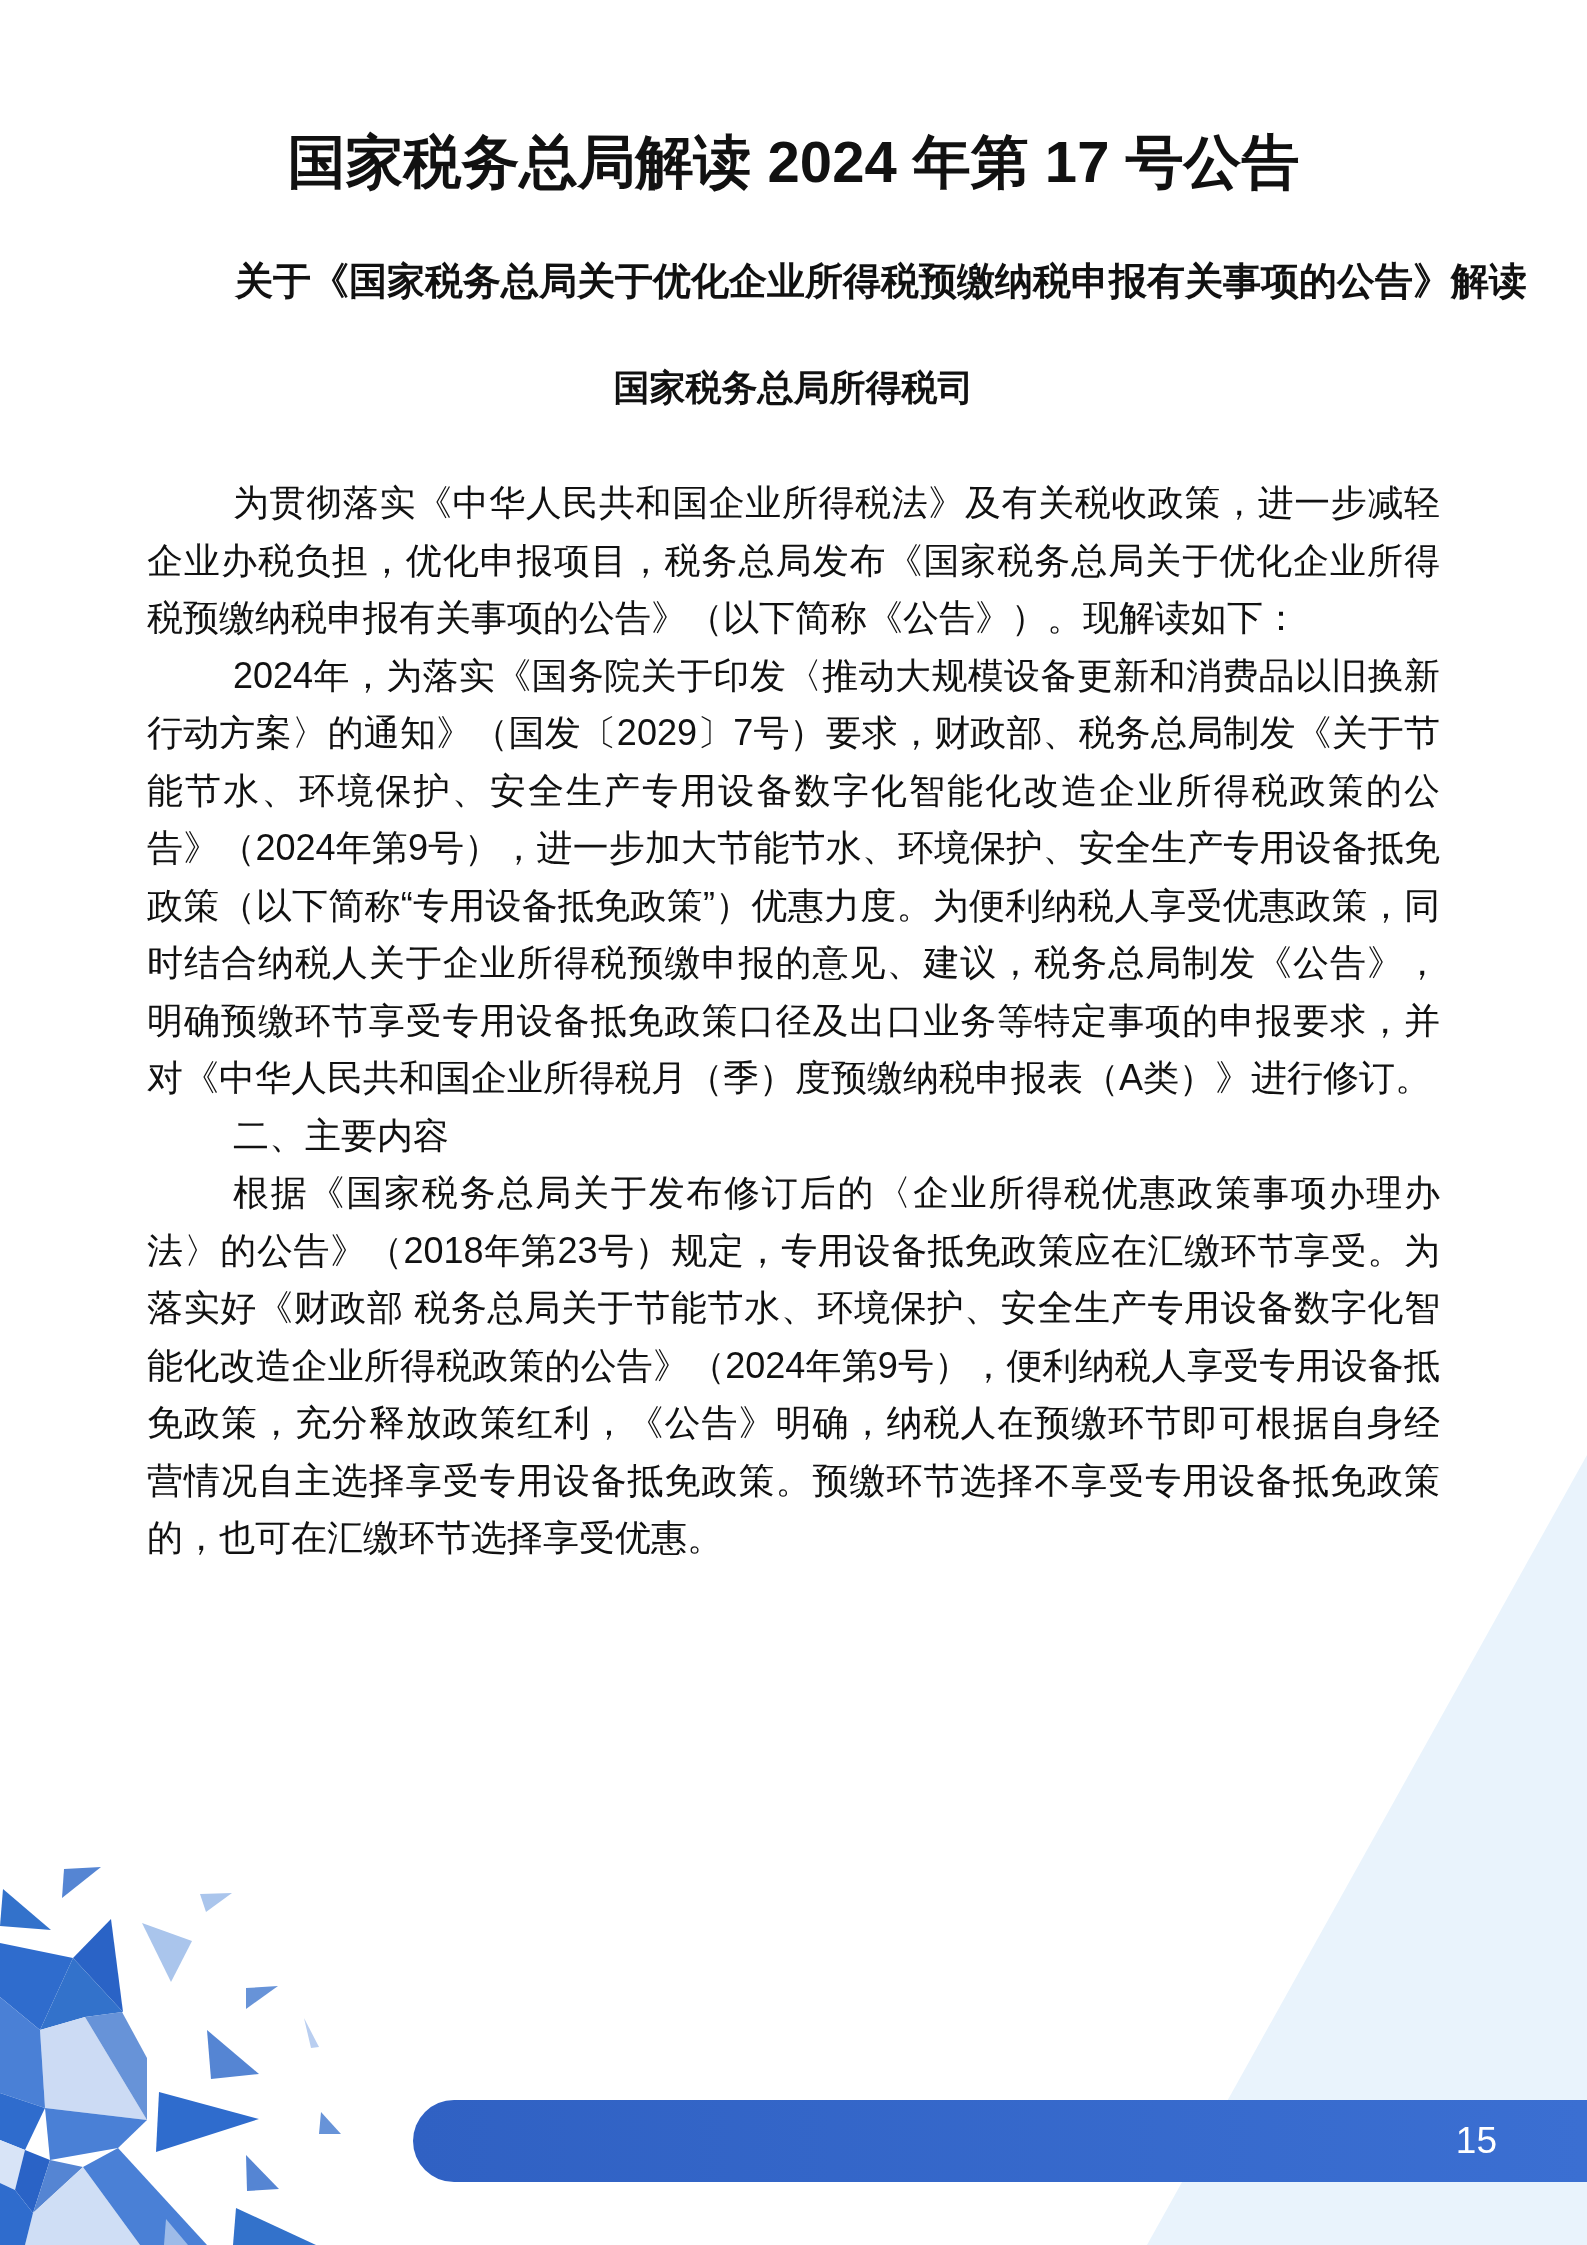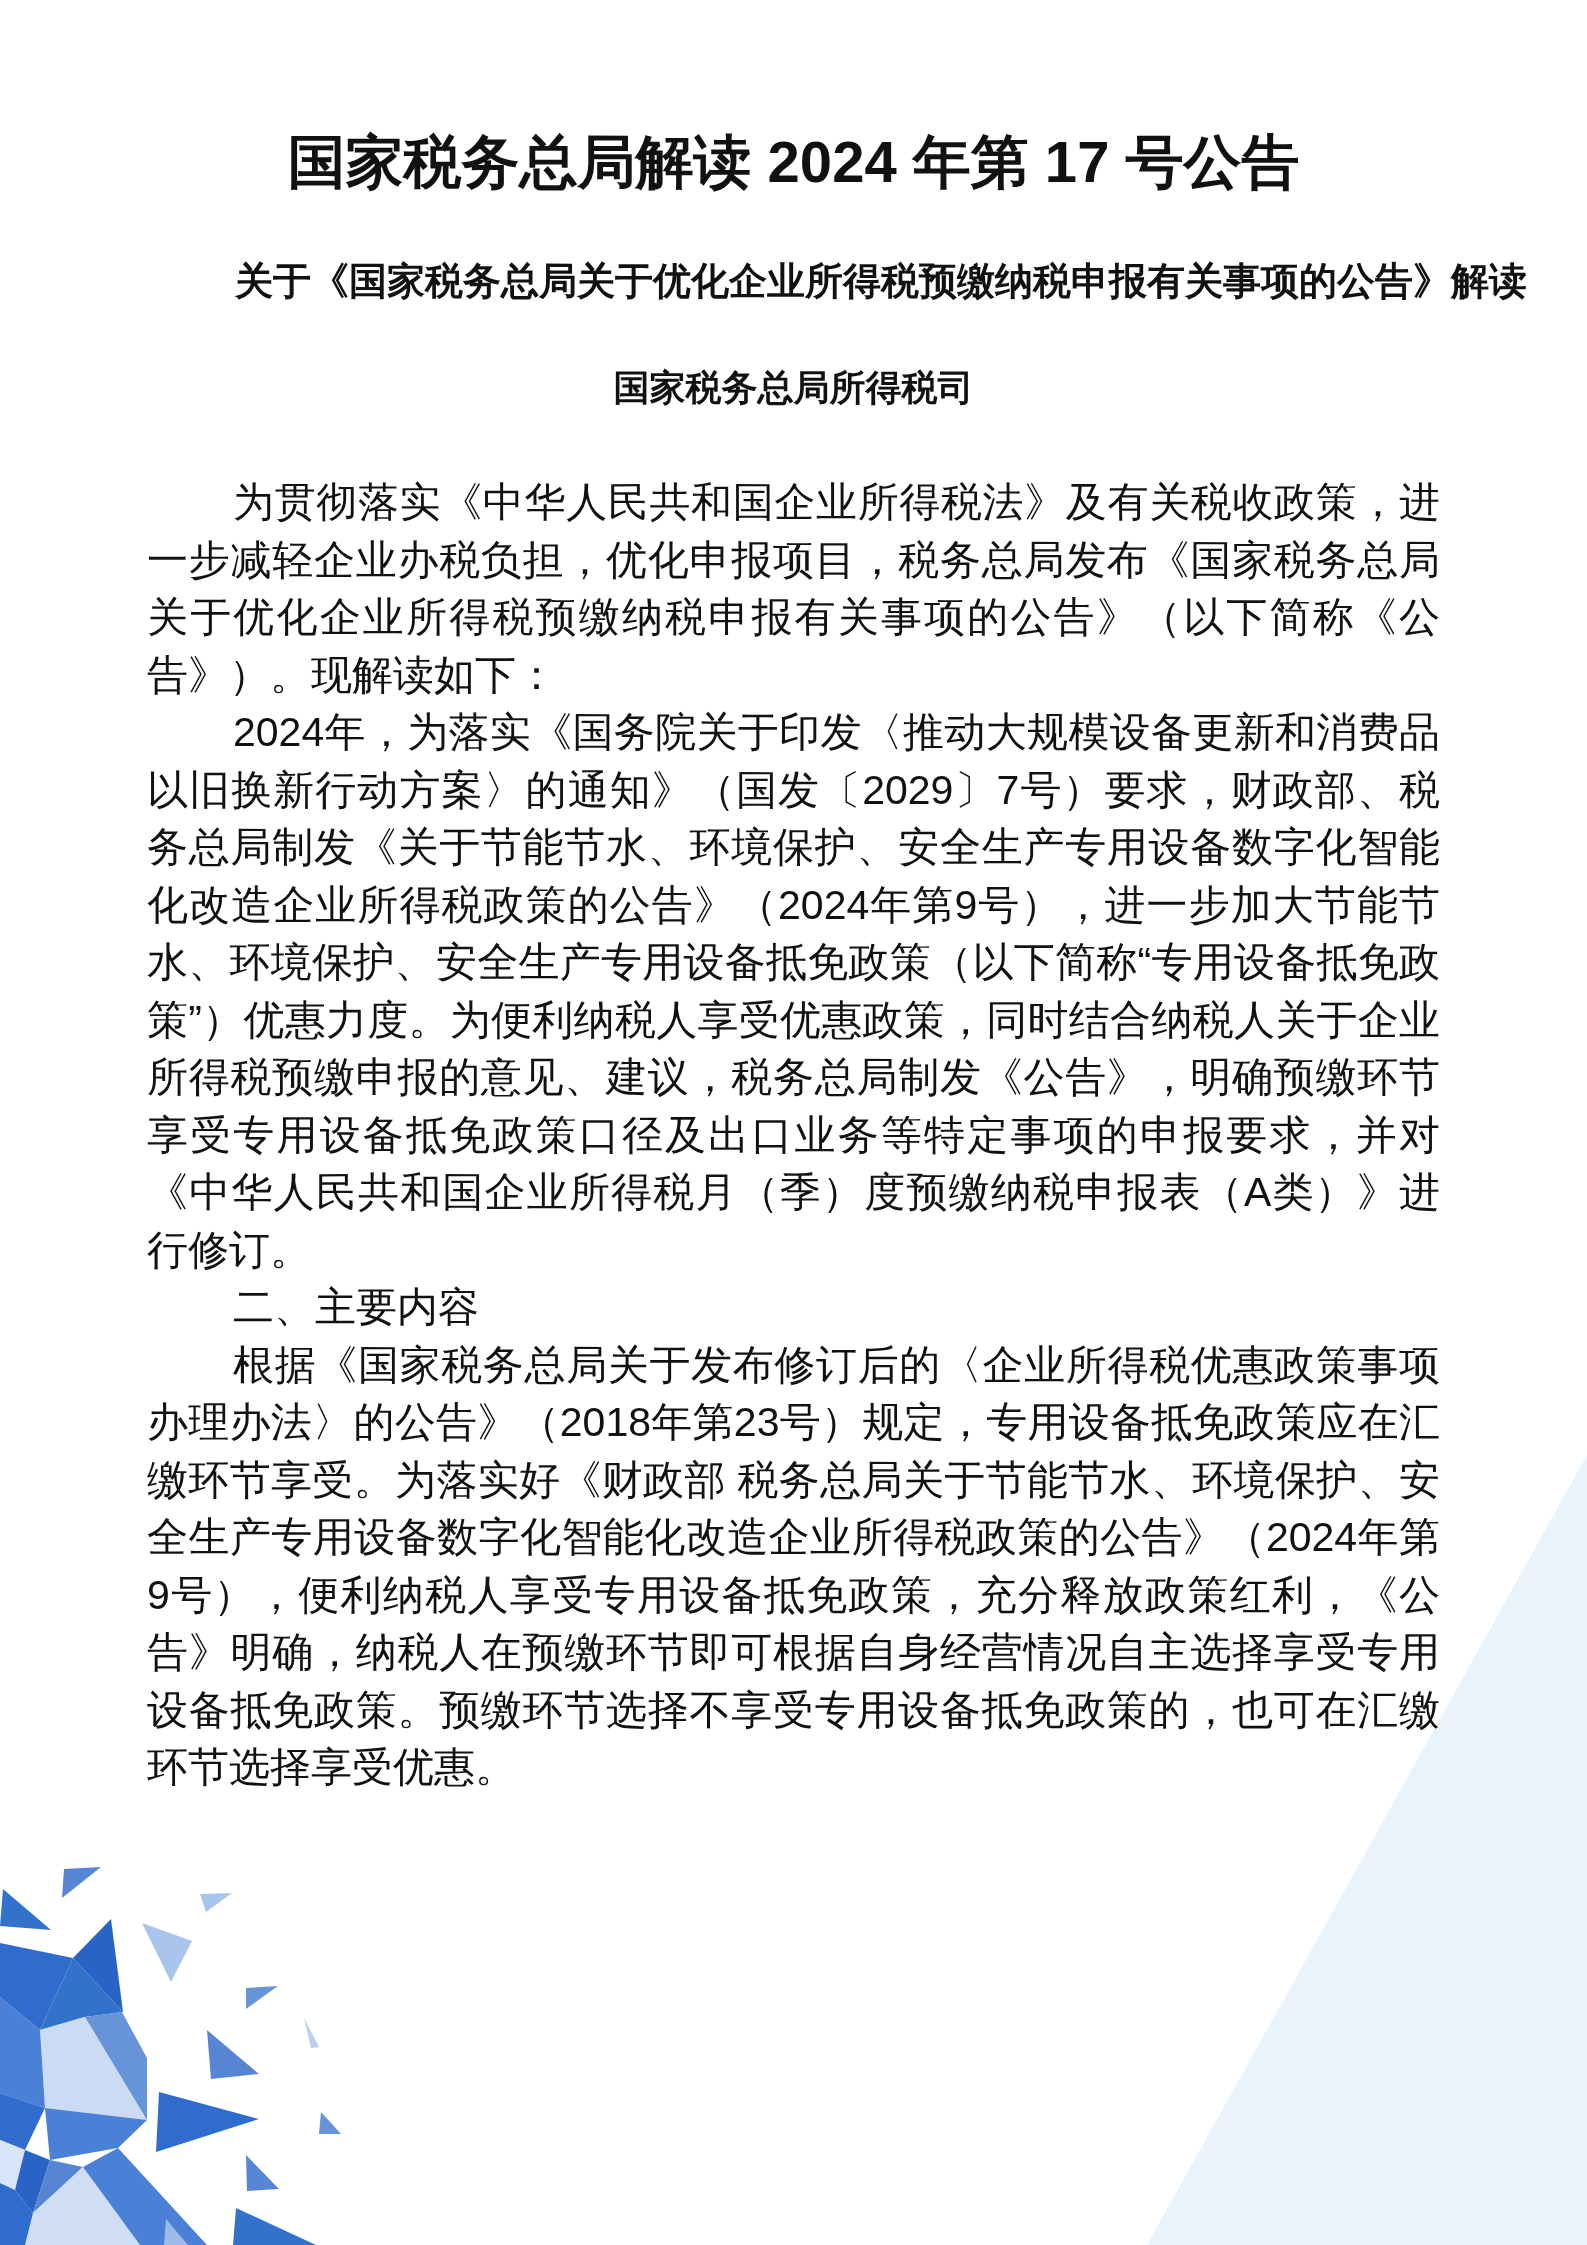--- a/index.html
+++ b/index.html
@@ -27,21 +27,21 @@
   .doc-subtitle{
     margin:65px 60px 0; text-align:right;
     font-size:38px; line-height:40px; font-weight:700; color:var(--text);
   }
   .doc-department{
     margin:66px 0 0; text-align:center;
     font-size:36px; line-height:42px; font-weight:700; color:var(--text);
   }
   .doc-body{
     margin:65px 147px 0;
-    font-size:41px; line-height:57.5px; text-align:justify;
+    font-size:36px; line-height:57.5px; text-align:justify;
     color:var(--text);
   }
   .doc-body p{margin:0; text-indent:86px; word-break:break-all;}
   .footer-bar{
     position:absolute; left:413px; top:2100px; width:1174px; height:82px;
     border-radius:41px 0 0 41px; z-index:2;
     background:linear-gradient(90deg, var(--bar-start), var(--bar-end));
   }
   .page-number{
     position:absolute; right:90px; top:0; height:82px; line-height:82px;
@@ -92,14 +92,17 @@
     <div class="doc-department">国家税务总局所得税司</div>
 
     <div class="doc-body">
       <p>为贯彻落实《中华人民共和国企业所得税法》及有关税收政策，进一步减轻企业办税负担，优化申报项目，税务总局发布《国家税务总局关于优化企业所得税预缴纳税申报有关事项的公告》（以下简称《公告》）。现解读如下：</p>
       <p>2024年，为落实《国务院关于印发〈推动大规模设备更新和消费品以旧换新行动方案〉的通知》（国发〔2029〕7号）要求，财政部、税务总局制发《关于节能节水、环境保护、安全生产专用设备数字化智能化改造企业所得税政策的公告》（2024年第9号），进一步加大节能节水、环境保护、安全生产专用设备抵免政策（以下简称“专用设备抵免政策”）优惠力度。为便利纳税人享受优惠政策，同时结合纳税人关于企业所得税预缴申报的意见、建议，税务总局制发《公告》，明确预缴环节享受专用设备抵免政策口径及出口业务等特定事项的申报要求，并对《中华人民共和国企业所得税月（季）度预缴纳税申报表（A类）》进行修订。</p>
       <p>二、主要内容</p>
       <p>根据《国家税务总局关于发布修订后的〈企业所得税优惠政策事项办理办法〉的公告》（2018年第23号）规定，专用设备抵免政策应在汇缴环节享受。为落实好《财政部 税务总局关于节能节水、环境保护、安全生产专用设备数字化智能化改造企业所得税政策的公告》（2024年第9号），便利纳税人享受专用设备抵免政策，充分释放政策红利，《公告》明确，纳税人在预缴环节即可根据自身经营情况自主选择享受专用设备抵免政策。预缴环节选择不享受专用设备抵免政策的，也可在汇缴环节选择享受优惠。</p>
     </div>
   </div>
 
+  <div class="footer-bar">
+    <span class="page-number">15</span>
+  </div>
 
 </div>
 
 </body></html>

